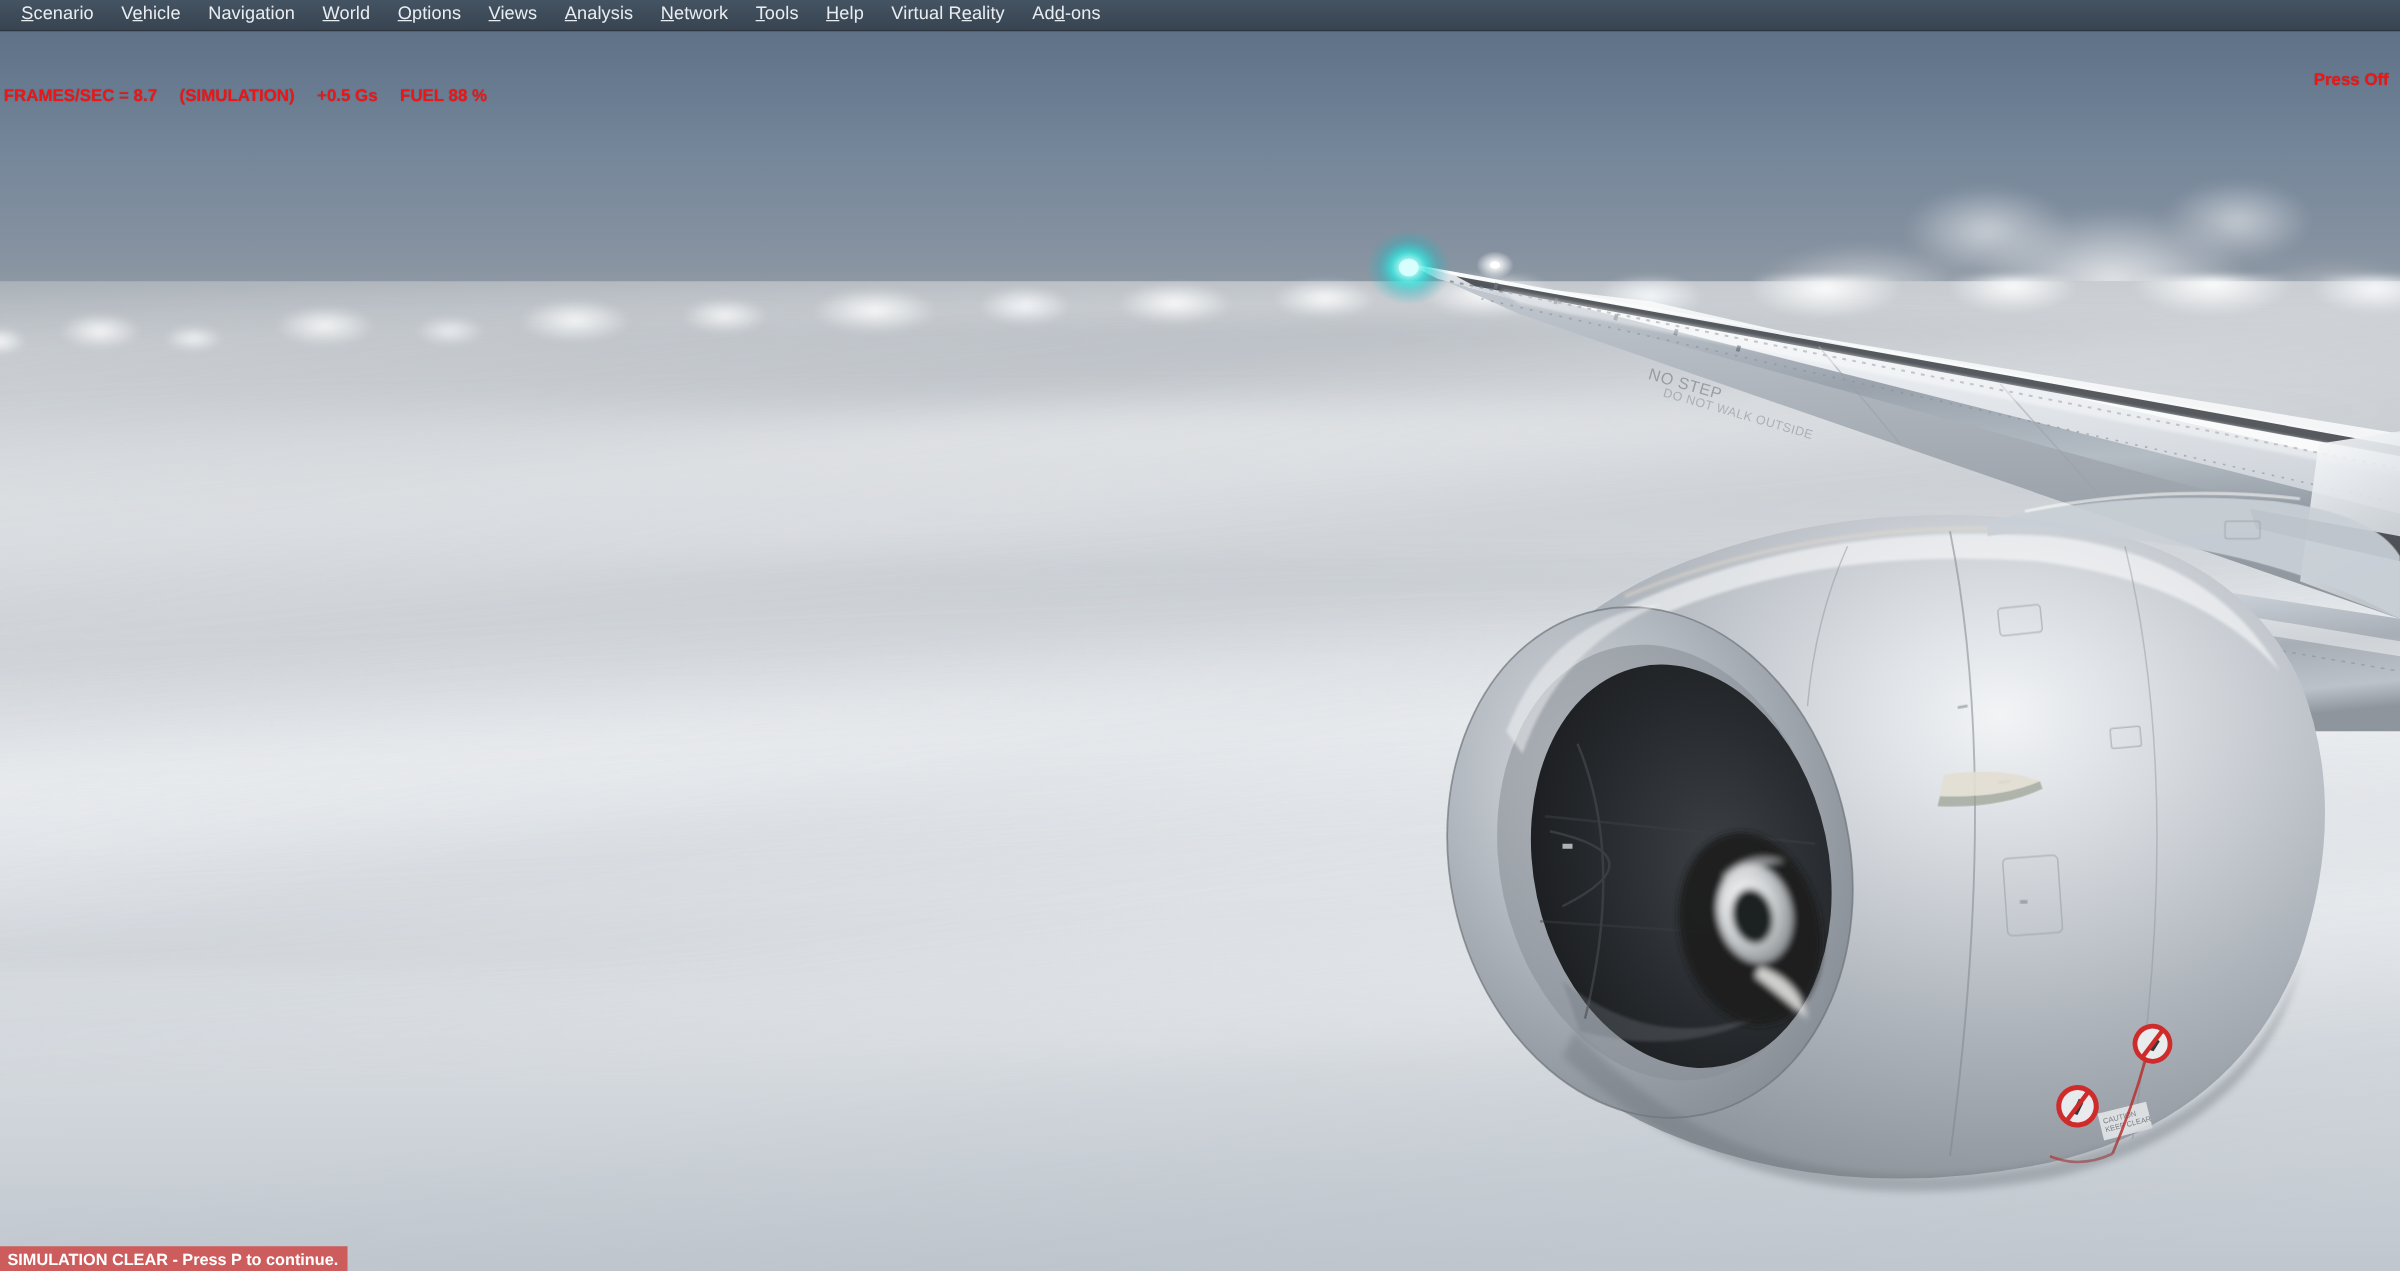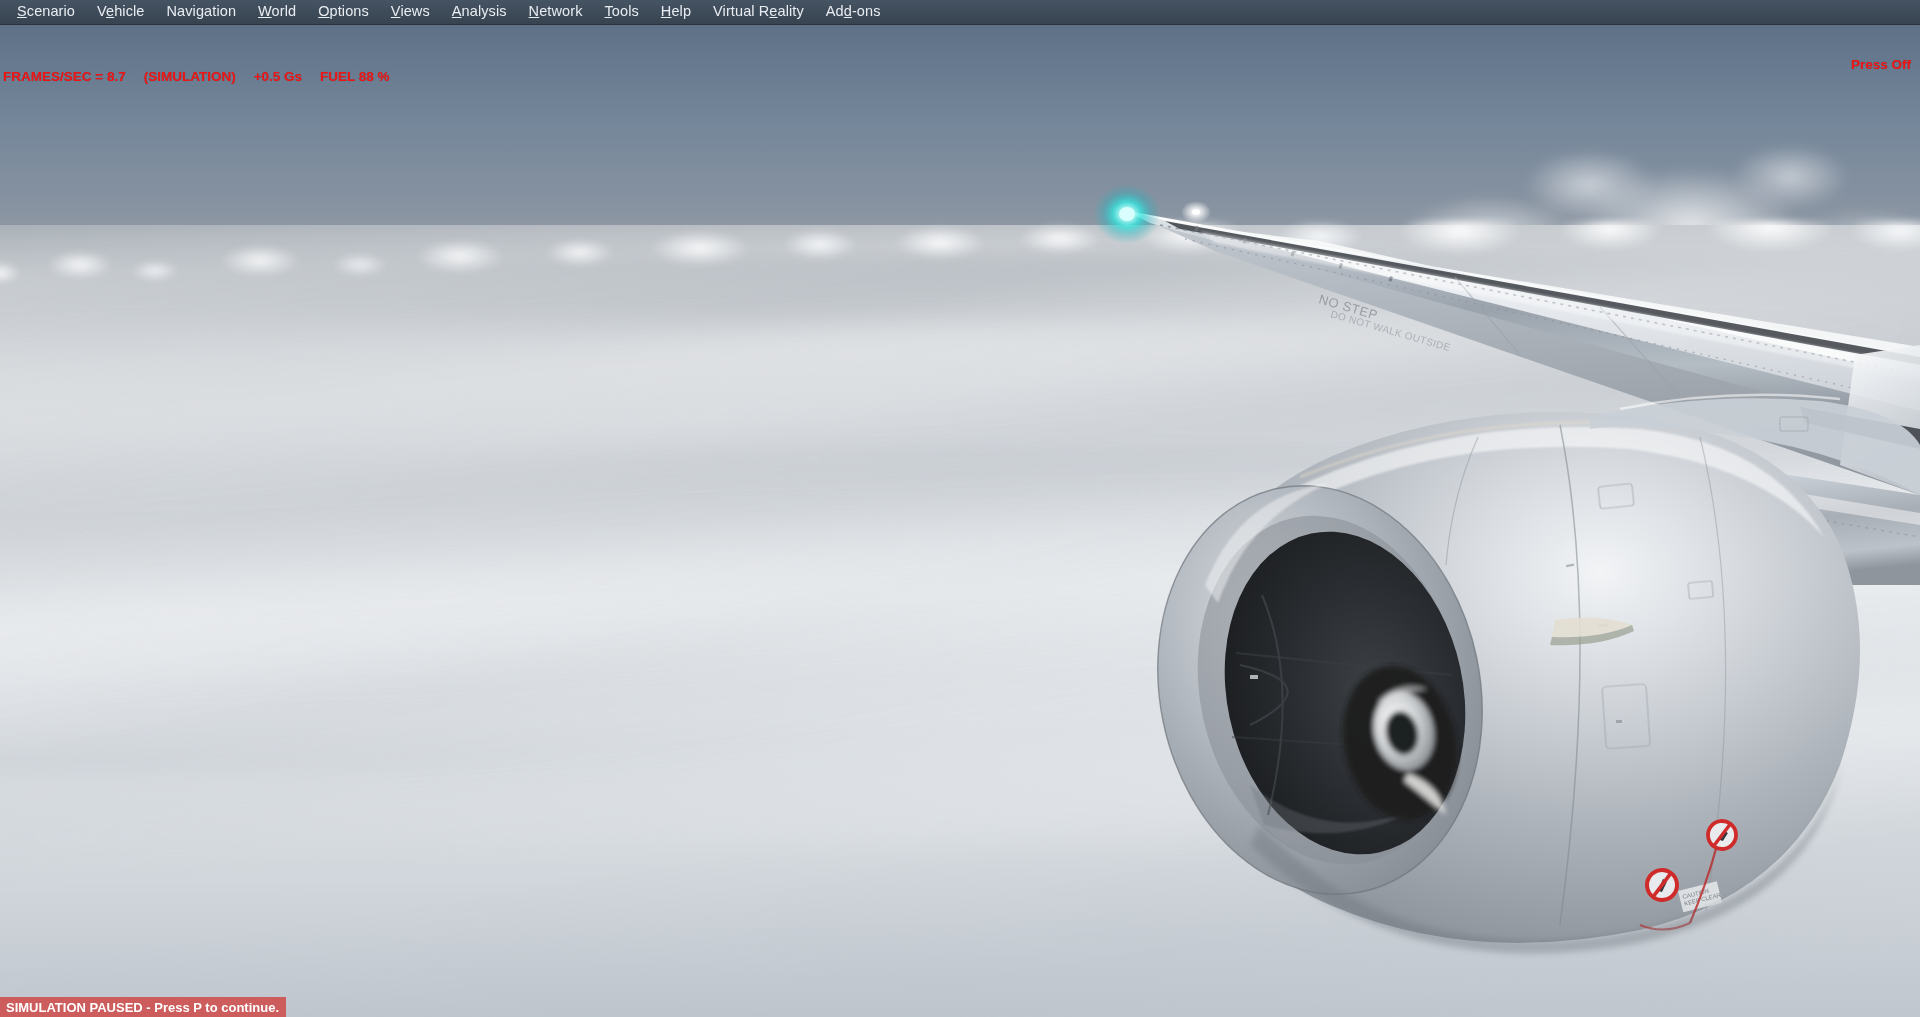--- a/index.html
+++ b/index.html
@@ -480,17 +480,17 @@
       <span class="hud-text">(SIMULATION)</span>
       <span class="hud-text">+0.5 Gs</span>
       <span class="hud-text">FUEL 88 %</span>
     </div>
 
     <div class="hud-sound">
       <span class="hud-text">Press Off</span>
     </div>
 
     <div class="pause-banner">
-      <span>SIMULATION PAUSED - Press P to continue.</span>
+      <span>SIMULATION CLEAR - Press P to continue.</span>
     </div>
 
   </div>
 </div>
 
 </body></html>

